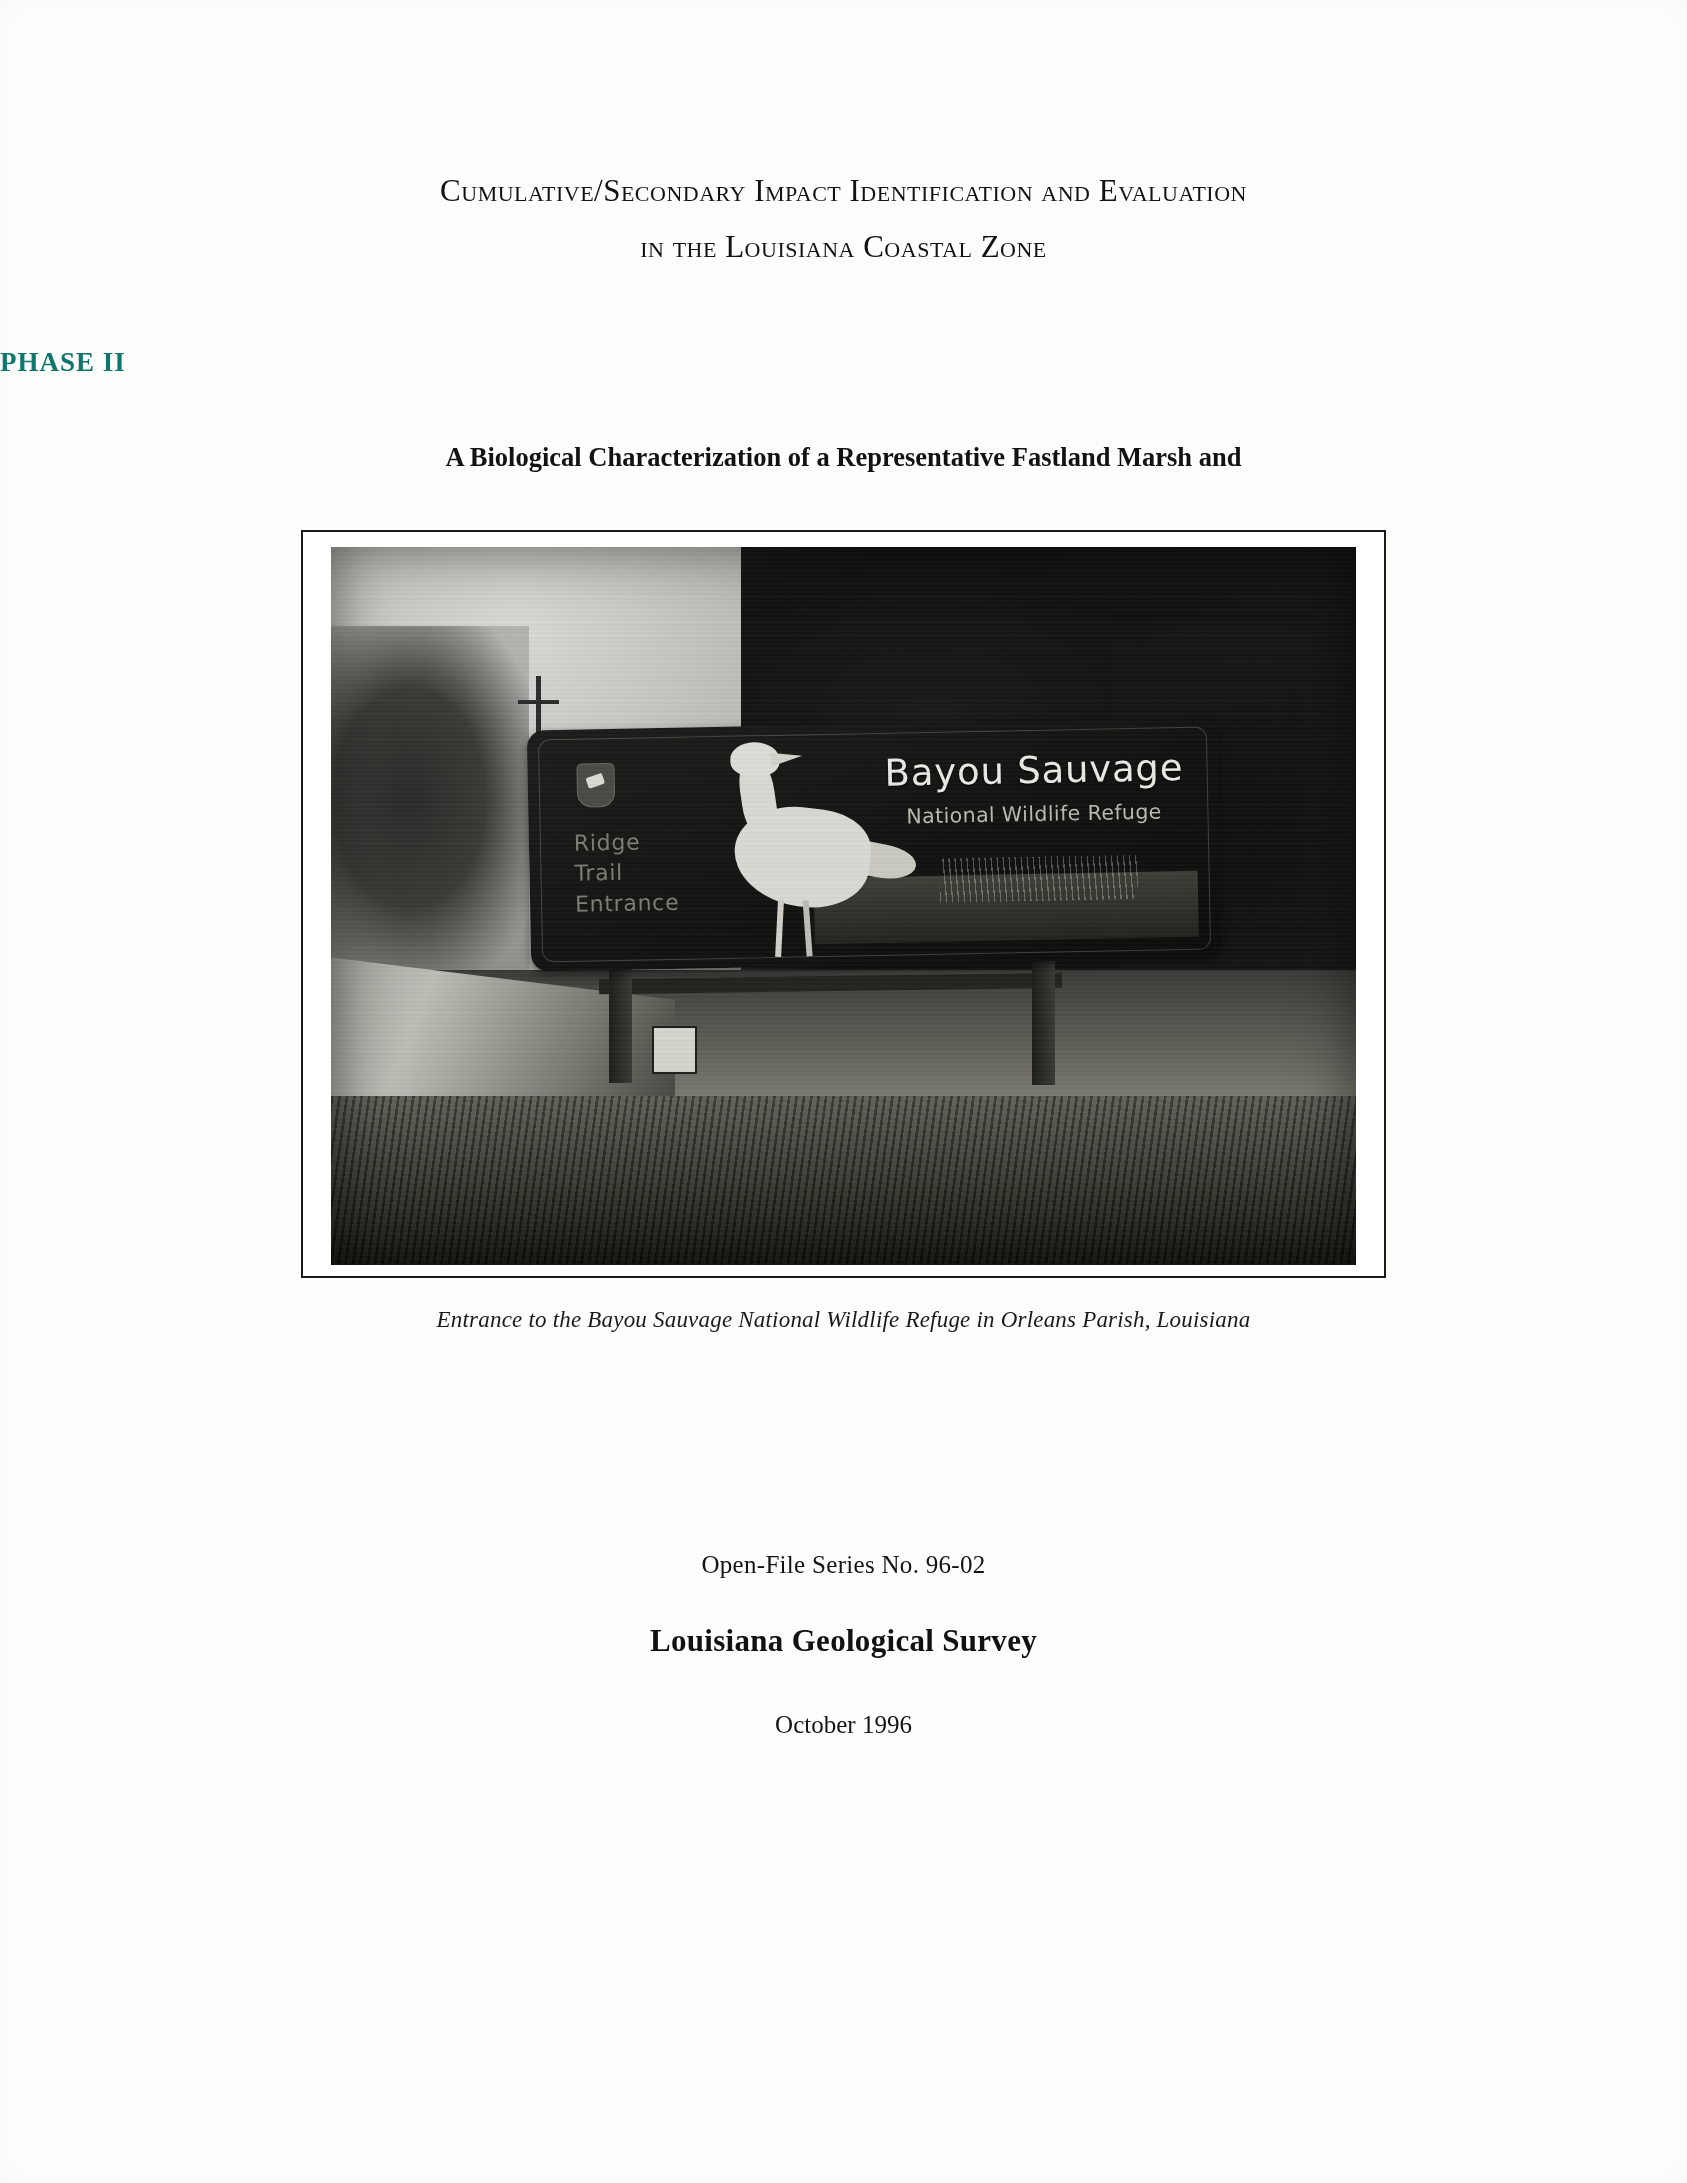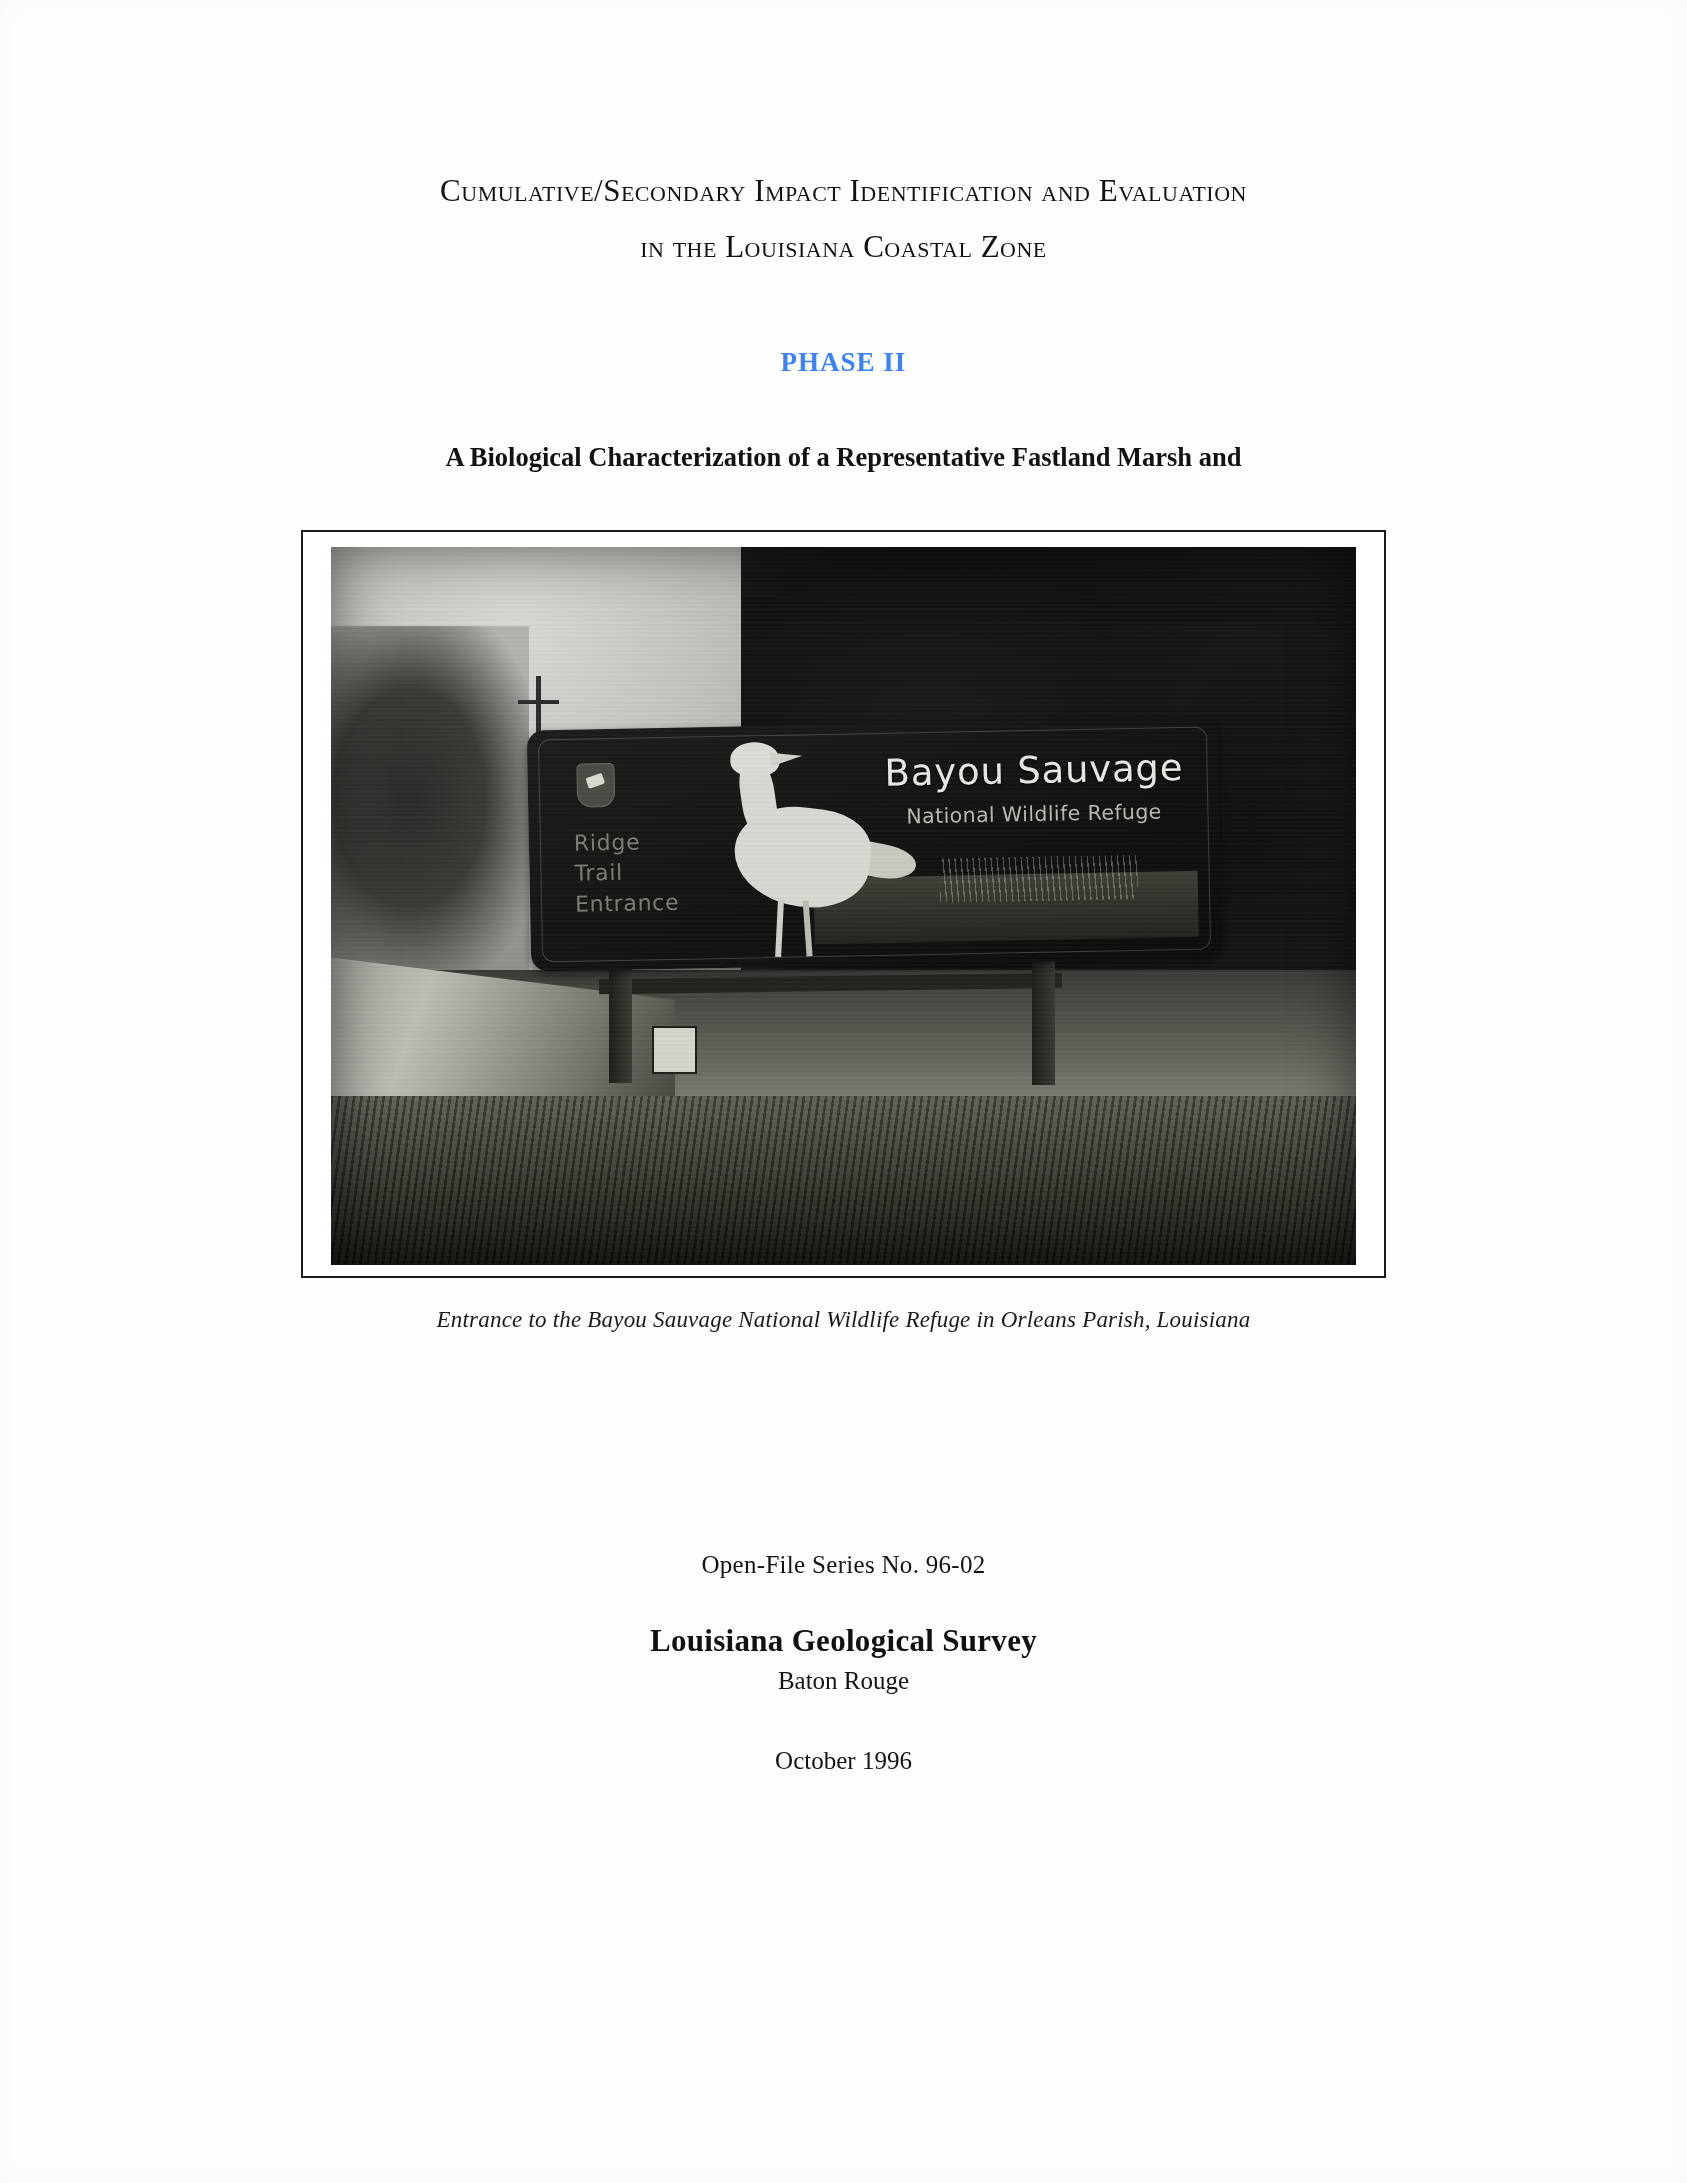--- a/index.html
+++ b/index.html
@@ -50,25 +50,25 @@
     color: #121212;
     padding: 0 198px;
   }
   .main-title .ln {
     display: block;
     margin-top: 12px;
   }
 
   .phase {
     margin-top: 78px;
-    text-align: center;
+    text-align: left;
     font-size: 27px;
     font-weight: bold;
     letter-spacing: 1px;
-    color: #3b82f6;
+    color: #0f766e;
   }
 
   .subtitle {
     margin-top: 60px;
     text-align: center;
     font-size: 26.5px;
     font-weight: bold;
     line-height: 1.48;
     color: #121212;
     padding: 0 284px;
@@ -424,19 +424,18 @@
         <div class="ph-grain"></div>
         <div class="ph-vign"></div>
       </div>
     </div>
 
     <div class="caption">Entrance to the Bayou Sauvage National Wildlife Refuge in Orleans Parish, Louisiana</div>
 
     <div class="footer-block">
       <div class="series">Open-File Series No. 96-02</div>
       <div class="agency">Louisiana Geological Survey</div>
-      <div class="city">Baton Rouge</div>
       <div class="date">October 1996</div>
     </div>
 
   </div>
 </div>
 
 
 </body></html>

